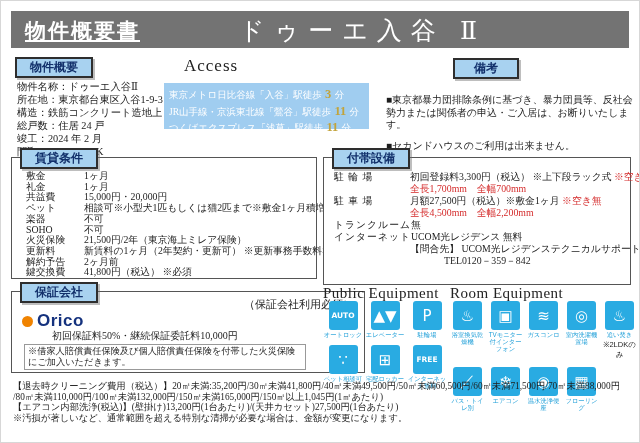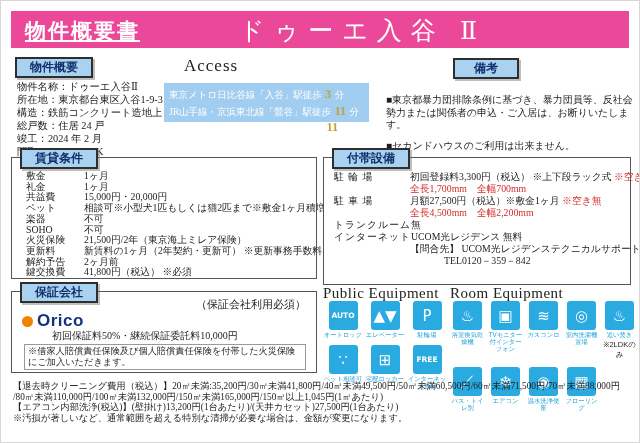--- a/index.html
+++ b/index.html
@@ -3,44 +3,44 @@
 <meta charset="utf-8">
 <style>
   html,body{margin:0;padding:0;background:#e8e8e8;}
   .page{
     position:relative;width:640px;height:443px;background:#ffffff;
     font-family:"Liberation Serif","DejaVu Serif",serif;color:#222;
     overflow:hidden;border:1px solid #d7d7d7;box-sizing:border-box;
     margin:0 auto;
   }
   
-  .band{position:absolute;left:10px;top:10px;width:618px;height:37px;background:#ec4899;}
+  .band{position:absolute;left:10px;top:10px;width:618px;height:37px;background:#737373;}
   .doc-title{position:absolute;left:14px;top:6px;font-size:21px;font-weight:bold;color:#ffffff;
     text-decoration:underline;letter-spacing:2px;}
   .prop-name{position:absolute;left:228px;top:3px;font-size:25px;color:#ffffff;letter-spacing:9px;white-space:nowrap;}
   
   .tab{position:absolute;background:#a8d2f0;border:2px solid #2e2e2e;color:#12306b;font-weight:bold;
     font-size:12px;height:17px;line-height:17px;padding:0 13px;box-shadow:2px 2px 0 rgba(110,110,110,.45);
     white-space:nowrap;z-index:3;font-family:Liberation Serif, serif;}
   
   .ov-lines{position:absolute;left:16px;top:80px;font-size:10.3px;line-height:12.9px;color:#1d1d1d;white-space:nowrap;}
   
   .access-h{position:absolute;left:183px;top:55px;font-size:17px;color:#222;letter-spacing:1px;}
-  .access-box{position:absolute;left:163px;top:82px;width:205px;height:39px;background:#a0cdf0;
+  .access-box{position:absolute;left:163px;top:82px;width:205px;height:46px;background:#a0cdf0;
     padding:4px 5px;box-sizing:border-box;}
   .route{font-size:9.5px;line-height:15.6px;color:#ffffff;white-space:nowrap;}
   .route .min{color:#c2a33b;font-weight:bold;font-size:12.5px;padding:0 1px;}
   
   .remarks{position:absolute;left:385px;top:93px;width:247px;font-size:10px;line-height:12.6px;color:#1d1d1d;}
   .remark{margin-bottom:8px;}
   
   .box{position:absolute;background:#fff;border:1px solid #555;box-sizing:border-box;}
   .lease-box{left:10px;top:156px;width:306px;height:122px;}
   .fac-box{left:322px;top:156px;width:308px;height:128px;}
-  .guar-box{left:10px;top:290px;width:306px;height:82px;}
+  .guar-box{left:10px;top:290px;width:354px;height:82px;}
   .box .tab{left:8px;top:-10px;}
   .rows{position:absolute;left:0;top:13px;right:2px;}
   .row{display:flex;font-size:9.8px;line-height:10.7px;color:#1d1d1d;white-space:nowrap;}
   .fac-box .row{line-height:12px;}
   .lease-box .rows{left:14px;}
   .fac-box .rows{left:10px;}
   .lbl{flex:0 0 58px;}
   .fac-box .lbl{flex:0 0 76px;letter-spacing:1px;}
   .red{color:#d42a2a;}
   .tel-row .val{padding-left:34px;}

